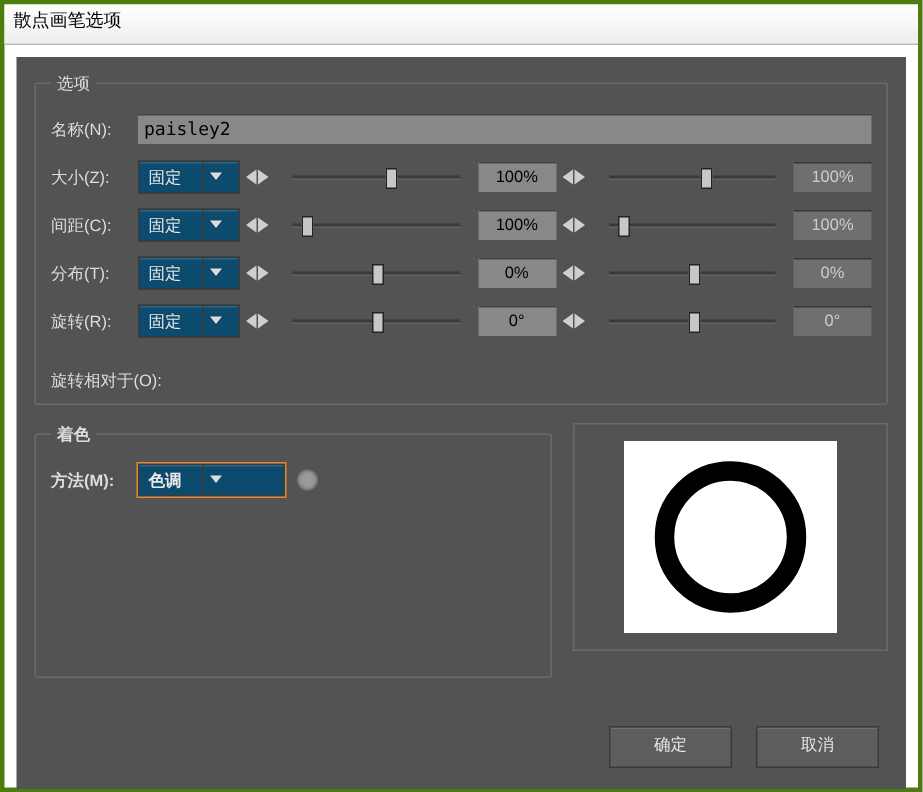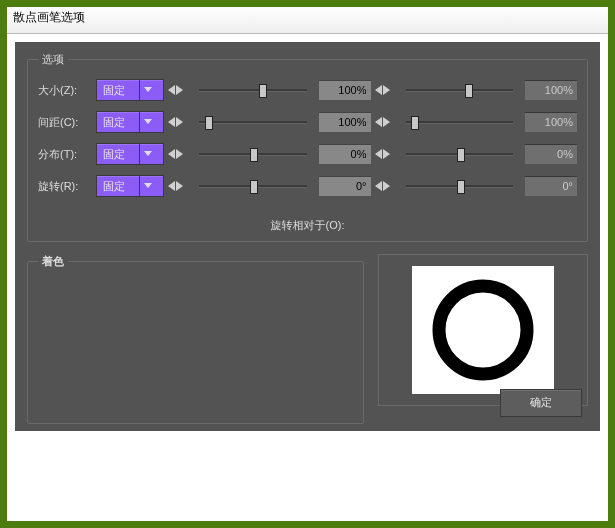--- a/index.html
+++ b/index.html
@@ -4,35 +4,35 @@
 <style>
   body {
     margin: 0;
     font-family: "Microsoft YaHei", sans-serif;
     font-size: 11px;
     background: #fff;
   }
   .window {
     width: 615px;
     height: 528px;
-    border: 7px solid #4d7c0f;
+    border: 3px solid #4d7c0f;
     background: #fff;
     box-sizing: border-box;
   }
   .titlebar {
     height: 22px;
     padding: 2px 6px;
     background: linear-gradient(#fff,#eee);
     border-bottom: 1px solid #bbb;
     font-size: 12px;
     color: #000;
   }
   .panel {
     margin: 8px;
-    height: 389px;
+    height: 488px;
     background: #535353;
     color: #ddd;
     position: relative;
     padding: 10px 12px 12px 12px;
     box-sizing: border-box;
   }
   fieldset.box {
     border: 1px solid #6a6a6a;
     border-radius: 2px;
     margin: 0 0 12px 0;
@@ -65,21 +65,21 @@
     color: #000;
     padding: 1px 4px;
     font-family: Consolas, monospace;
     font-size: 12px;
     box-shadow: inset 0 1px 0 rgba(0,0,0,.5);
   }
   .dropdown {
     display: inline-flex;
     align-items: center;
     height: 20px;
-    background: #8b5cf6;
+    background: #0c4a6e;
     border: 1px solid #3a3a3a;
     box-shadow: inset 0 1px 0 rgba(255,255,255,.15);
     cursor: pointer;
   }
   .dropdown .dval {
     padding: 0 6px;
     min-width: 30px;
     color: #e8e8e8;
     white-space: nowrap;
   }
@@ -122,37 +122,37 @@
   }
   .slider .thumb {
     position: absolute; top: 1px; width: 6px; height: 12px;
     background: #c7c7c7; border: 1px solid #222;
   }
   .valuebox {
     width: 44px; height: 18px;
     background: #888;
     border: none;
     color: #000;
-    text-align: right;
+    text-align: center;
     padding: 1px 4px;
     font-size: 11px;
     box-shadow: inset 0 1px 0 rgba(0,0,0,.5);
   }
   .valuebox.ro {
     background: #6f6f6f;
     color: #ccc;
   }
   .link-auto {
     display: inline-flex;
     align-items: center;
     gap: 1px;
     margin: 0 4px;
   }
   .rot-row {
-    display:flex; justify-content:center; align-items:center;
+    display:flex; align-items:center;
     gap:8px; margin-top:19px;
   }
   .lower {
     display: flex;
     gap: 14px;
     font-weight: bold;
   }
   fieldset.color-box { flex: 1; height: 150px; }
   .preview-box {
     width: 208px; height: 150px;
@@ -203,20 +203,24 @@
 <div class="window">
   <div class="titlebar">
     <span>散点画笔选项</span>
   </div>
 
   <div class="panel">
 
     <fieldset class="box">
       <legend>选项</legend>
 
+      <div class="row">
+        <span class="lbl">名称(N):</span>
+        <input class="field" value="paisley2" style="">
+      </div>
 
       <div class="row">
         <span class="lbl">大小(Z):</span>
         <div class="dropdown" style="width:66px">
           <span class="dval">固定</span>
           <span class="darrow"></span>
         </div>
         <span class="link-auto">
             <span class="arrow-l"></span>
             <span class="arrow-r"></span>
@@ -317,29 +321,38 @@
 
       <div class="rot-row">
         <span>旋转相对于(O):</span>
       </div>
     </fieldset>
 
     <div class="lower">
 
       <fieldset class="box color-box">
         <legend>着色</legend>
+        <div class="row">
+          <span class="lbl">方法(M):</span>
+          <div class="dropdown focused" style="width:96px">
+            <span class="dval">色调</span>
+            <span class="darrow"></span>
+          </div>
+          <span class="bulb"></span>
+        </div>
       </fieldset>
 
       <div class="preview-box">
         <div class="preview-swatch">
           <svg width="110" height="110" viewBox="0 0 110 110">
             <circle cx="55" cy="55" r="44" fill="none" stroke="#000" stroke-width="13"></circle>
           </svg>
         </div>
       </div>
     </div>
 
     <div class="buttons">
       <div class="btn">确定</div>
+      <div class="btn">取消</div>
     </div>
 
   </div>
 </div>
 
 </body></html>

